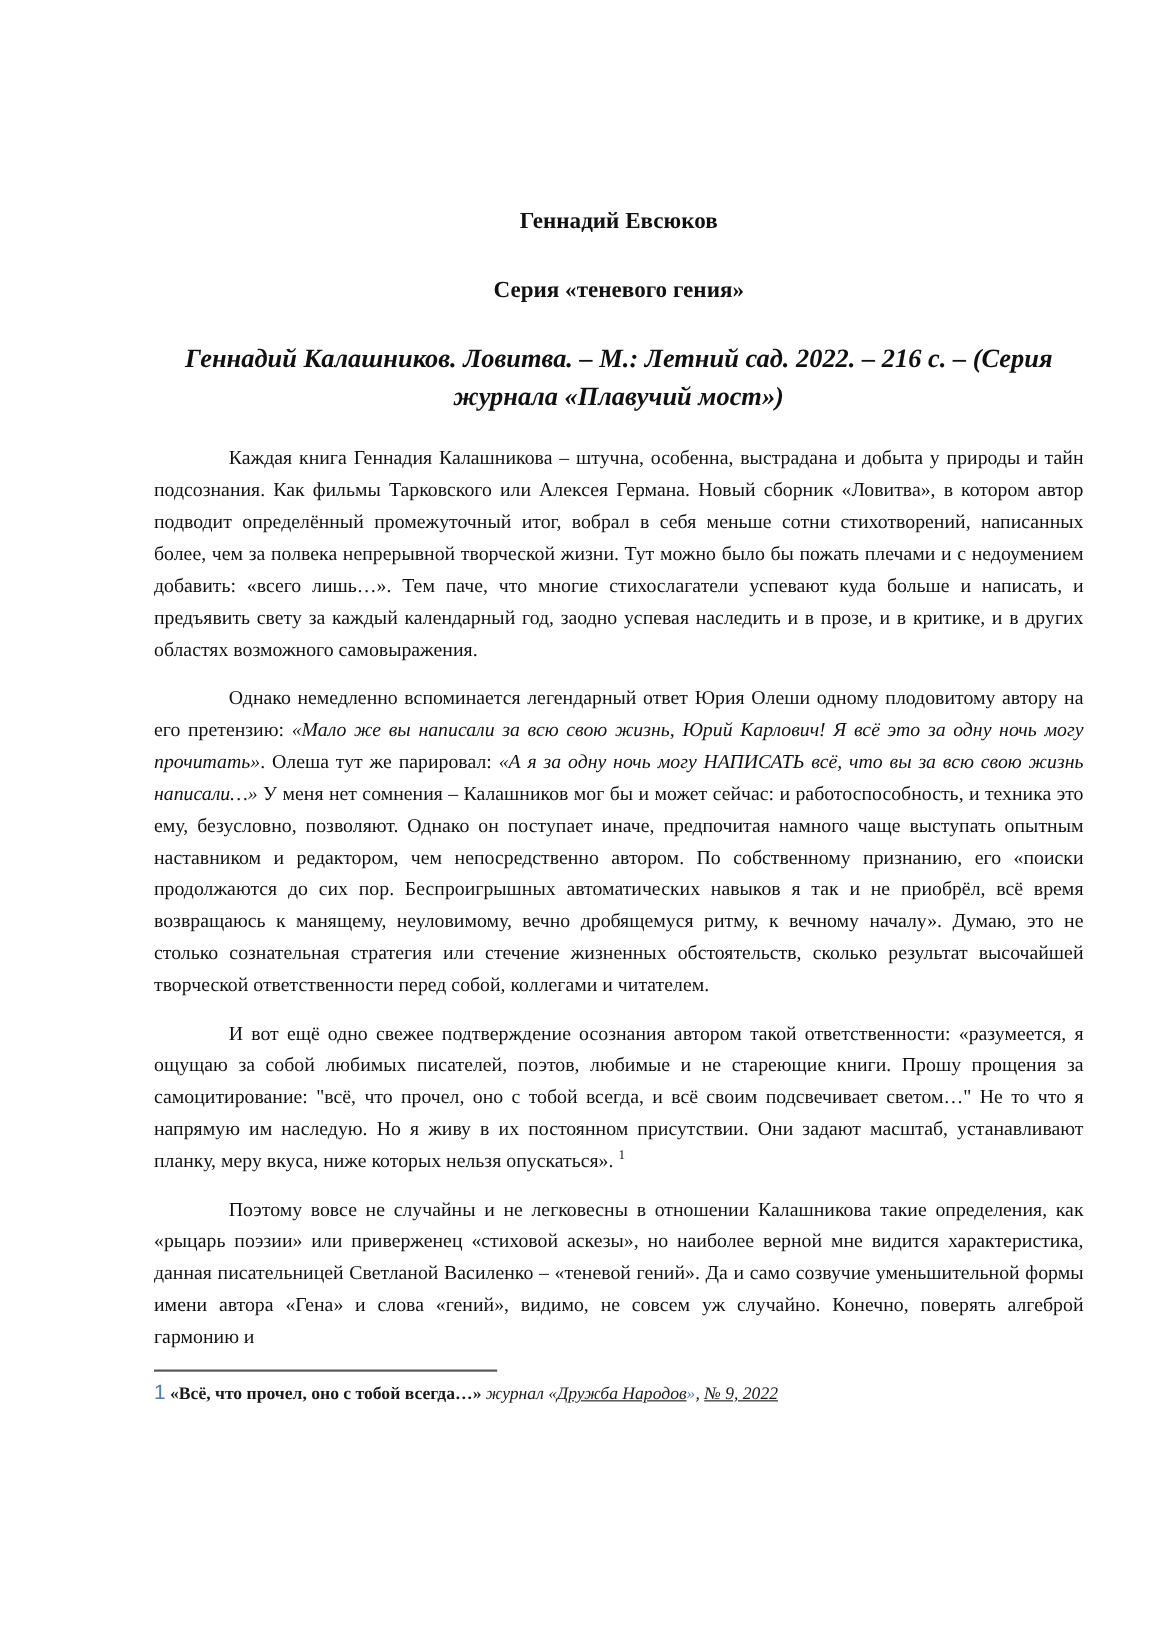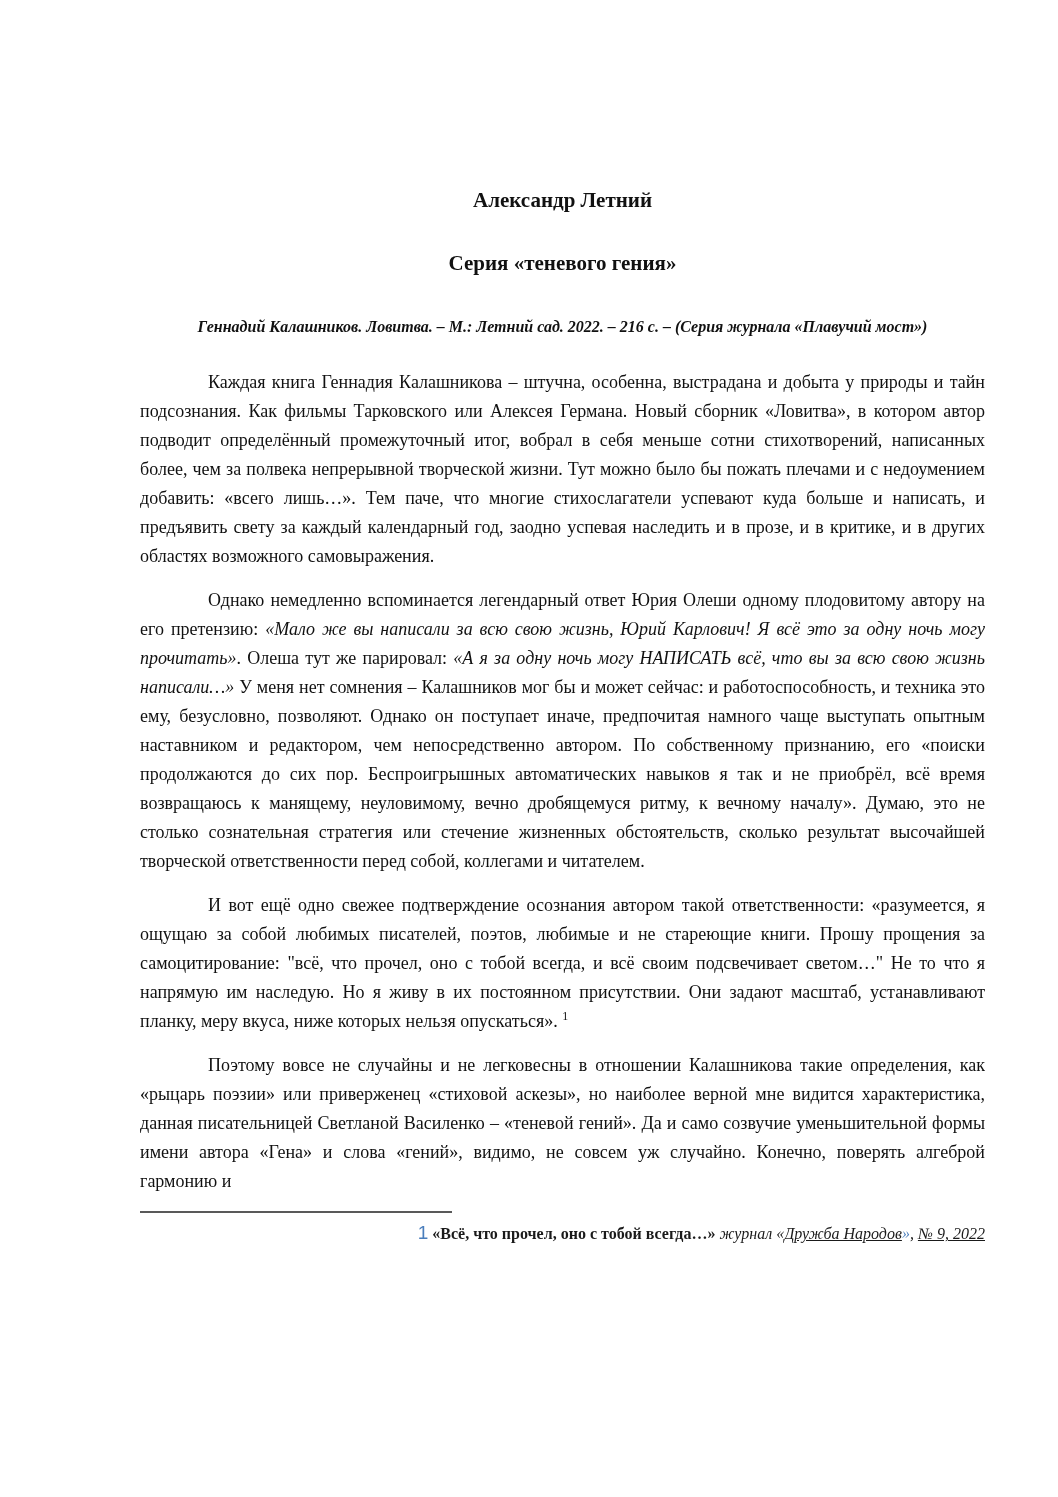--- a/index.html
+++ b/index.html
@@ -28,21 +28,21 @@
   }
   .article-title {
     text-align: center;
     font-size: 21px;
     font-weight: bold;
     margin: 0 0 34px 0;
     line-height: 1.2;
   }
   .bibliography {
     text-align: center;
-    font-size: 16px;
+    font-size: 24px;
     font-weight: bold;
     font-style: italic;
     line-height: 34px;
     margin: 0 0 24px 0;
   }
   .body-text p.paragraph {
     font-size: 18px;
     line-height: 29px;
     text-align: justify;
     text-indent: 68px;
@@ -58,33 +58,32 @@
   .footnote-separator {
     width: 312px;
     border: none;
     border-top: 2px solid #595959;
     margin: 0 0 8px 0;
   }
   .footnote {
     font-size: 16px;
     line-height: 24px;
     color: #1a1a1a;
-    text-align: right;
   }
   .footnote .fn-marker {
     font-size: 19px;
     font-family: "Liberation Sans", sans-serif;
   }
 </style>
 </head>
 <body>
 
 <div class="page">
 
-  <h1 class="author-heading">Александр Летний</h1>
+  <h1 class="author-heading">Геннадий Евсюков</h1>
 
   <h2 class="article-title">Серия «теневого гения»</h2>
 
   <div class="bibliography">Геннадий Калашников. Ловитва. – М.: Летний сад. 2022. – 216 с. – (Серия журнала «Плавучий мост»)</div>
 
   <div class="body-text">
     <p class="paragraph"><span>Каждая книга Геннадия Калашникова – штучна, особенна, выстрадана и добыта у природы и тайн подсознания. Как фильмы Тарковского или Алексея Германа. Новый сборник «Ловитва», в котором автор подводит определённый промежуточный итог, вобрал в себя меньше сотни стихотворений, написанных более, чем за полвека непрерывной творческой жизни. Тут можно было бы пожать плечами и с недоумением добавить: «всего лишь…». Тем паче, что многие стихослагатели успевают куда больше и написать, и предъявить свету за каждый календарный год, заодно успевая наследить и в прозе, и в критике, и в других областях возможного самовыражения.</span></p>
     <p class="paragraph"><span>Однако немедленно вспоминается легендарный ответ Юрия Олеши одному плодовитому автору на его претензию: </span><span style="font-style: italic;">«Мало же вы написали за всю свою жизнь, Юрий Карлович! Я всё это за одну ночь могу прочитать»</span><span>. Олеша тут же парировал: </span><span style="font-style: italic;">«А я за одну ночь могу НАПИСАТЬ всё, что вы за всю свою жизнь написали…»</span><span> У меня нет сомнения – Калашников мог бы и может сейчас: и работоспособность, и техника это ему, безусловно, позволяют. Однако он поступает иначе, предпочитая намного чаще выступать опытным наставником и редактором, чем непосредственно автором. По собственному признанию, его «поиски продолжаются до сих пор. Беспроигрышных автоматических навыков я так и не приобрёл, всё время возвращаюсь к манящему, неуловимому, вечно дробящемуся ритму, к вечному началу». Думаю, это не столько сознательная стратегия или стечение жизненных обстоятельств, сколько результат высочайшей творческой ответственности перед собой, коллегами и читателем.</span></p>
     <p class="paragraph"><span>И вот ещё одно свежее подтверждение осознания автором такой ответственности: «разумеется, я ощущаю за собой любимых писателей, поэтов, любимые и не стареющие книги. Прошу прощения за самоцитирование: "всё, что прочел, оно с тобой всегда, и всё своим подсвечивает светом…" Не то что я напрямую им наследую. Но я живу в их постоянном присутствии. Они задают масштаб, устанавливают планку, меру вкуса, ниже которых нельзя опускаться». </span><sup>1</sup></p>
     <p class="paragraph"><span>Поэтому вовсе не случайны и не легковесны в отношении Калашникова такие определения, как «рыцарь поэзии» или приверженец «стиховой аскезы», но наиболее верной мне видится характеристика, данная писательницей Светланой Василенко – «теневой гений». Да и само созвучие уменьшительной формы имени автора «Гена» и слова «гений», видимо, не совсем уж случайно. Конечно, поверять алгеброй гармонию и</span></p>

